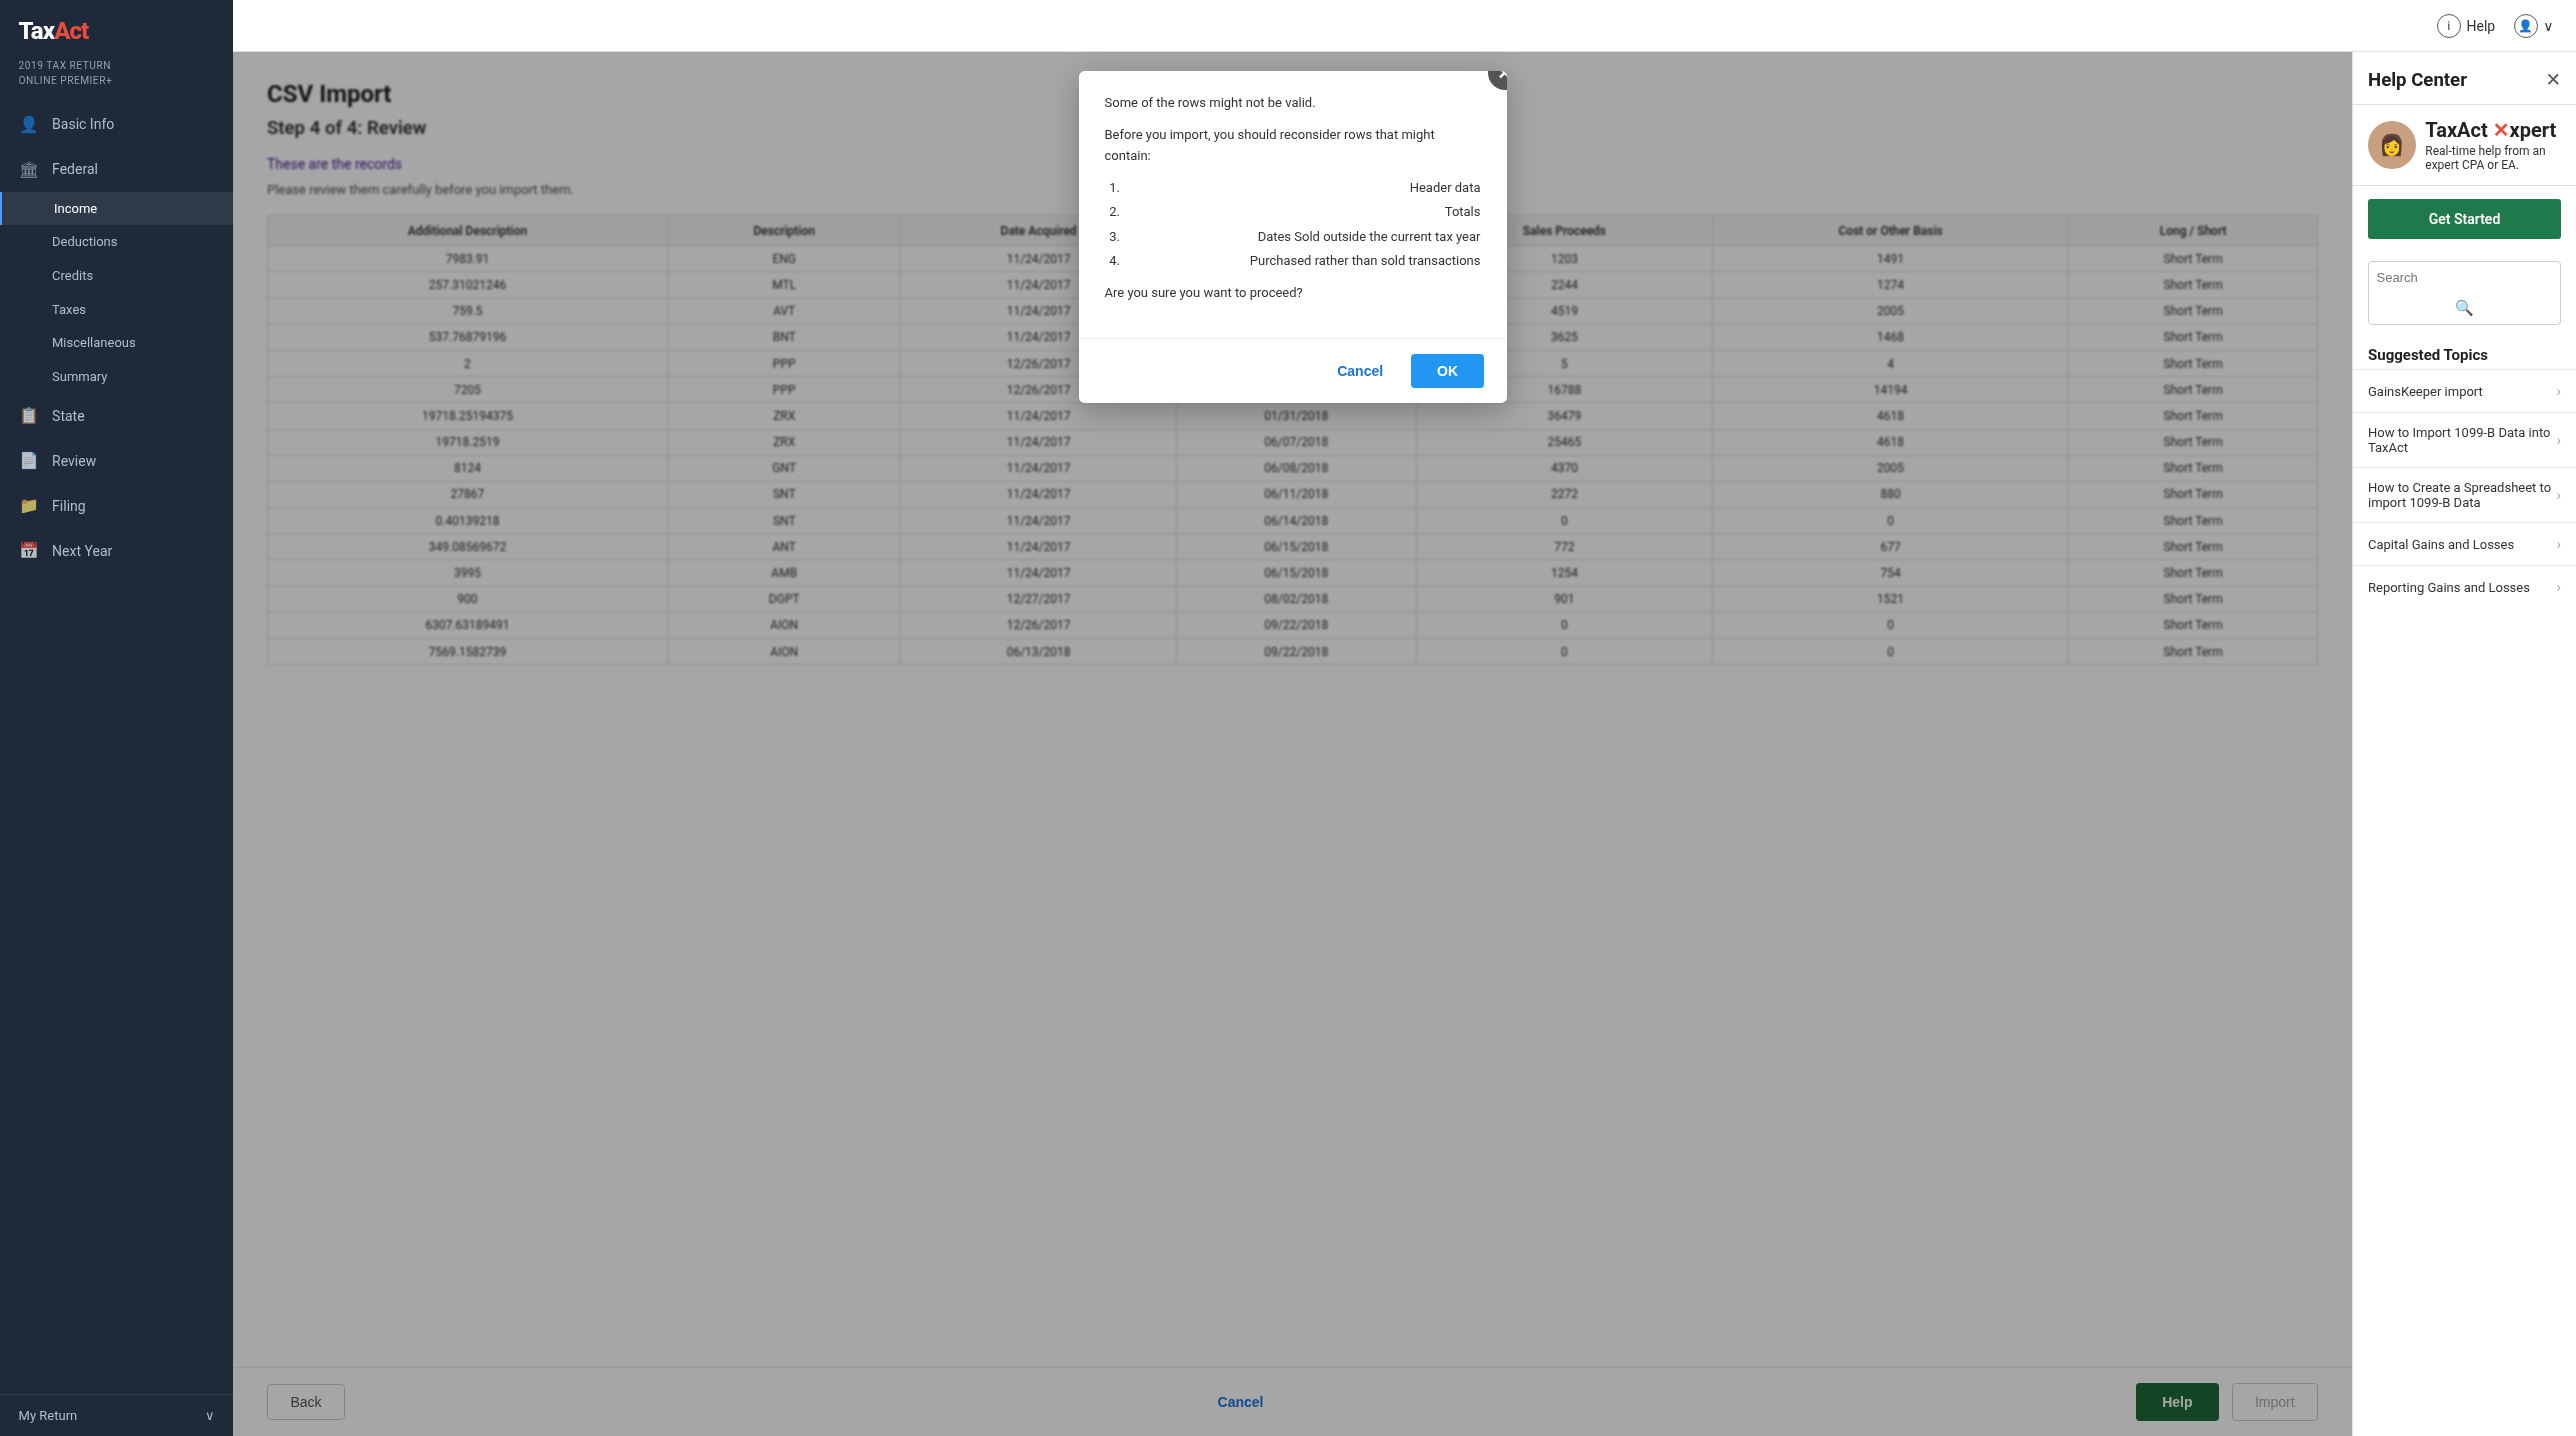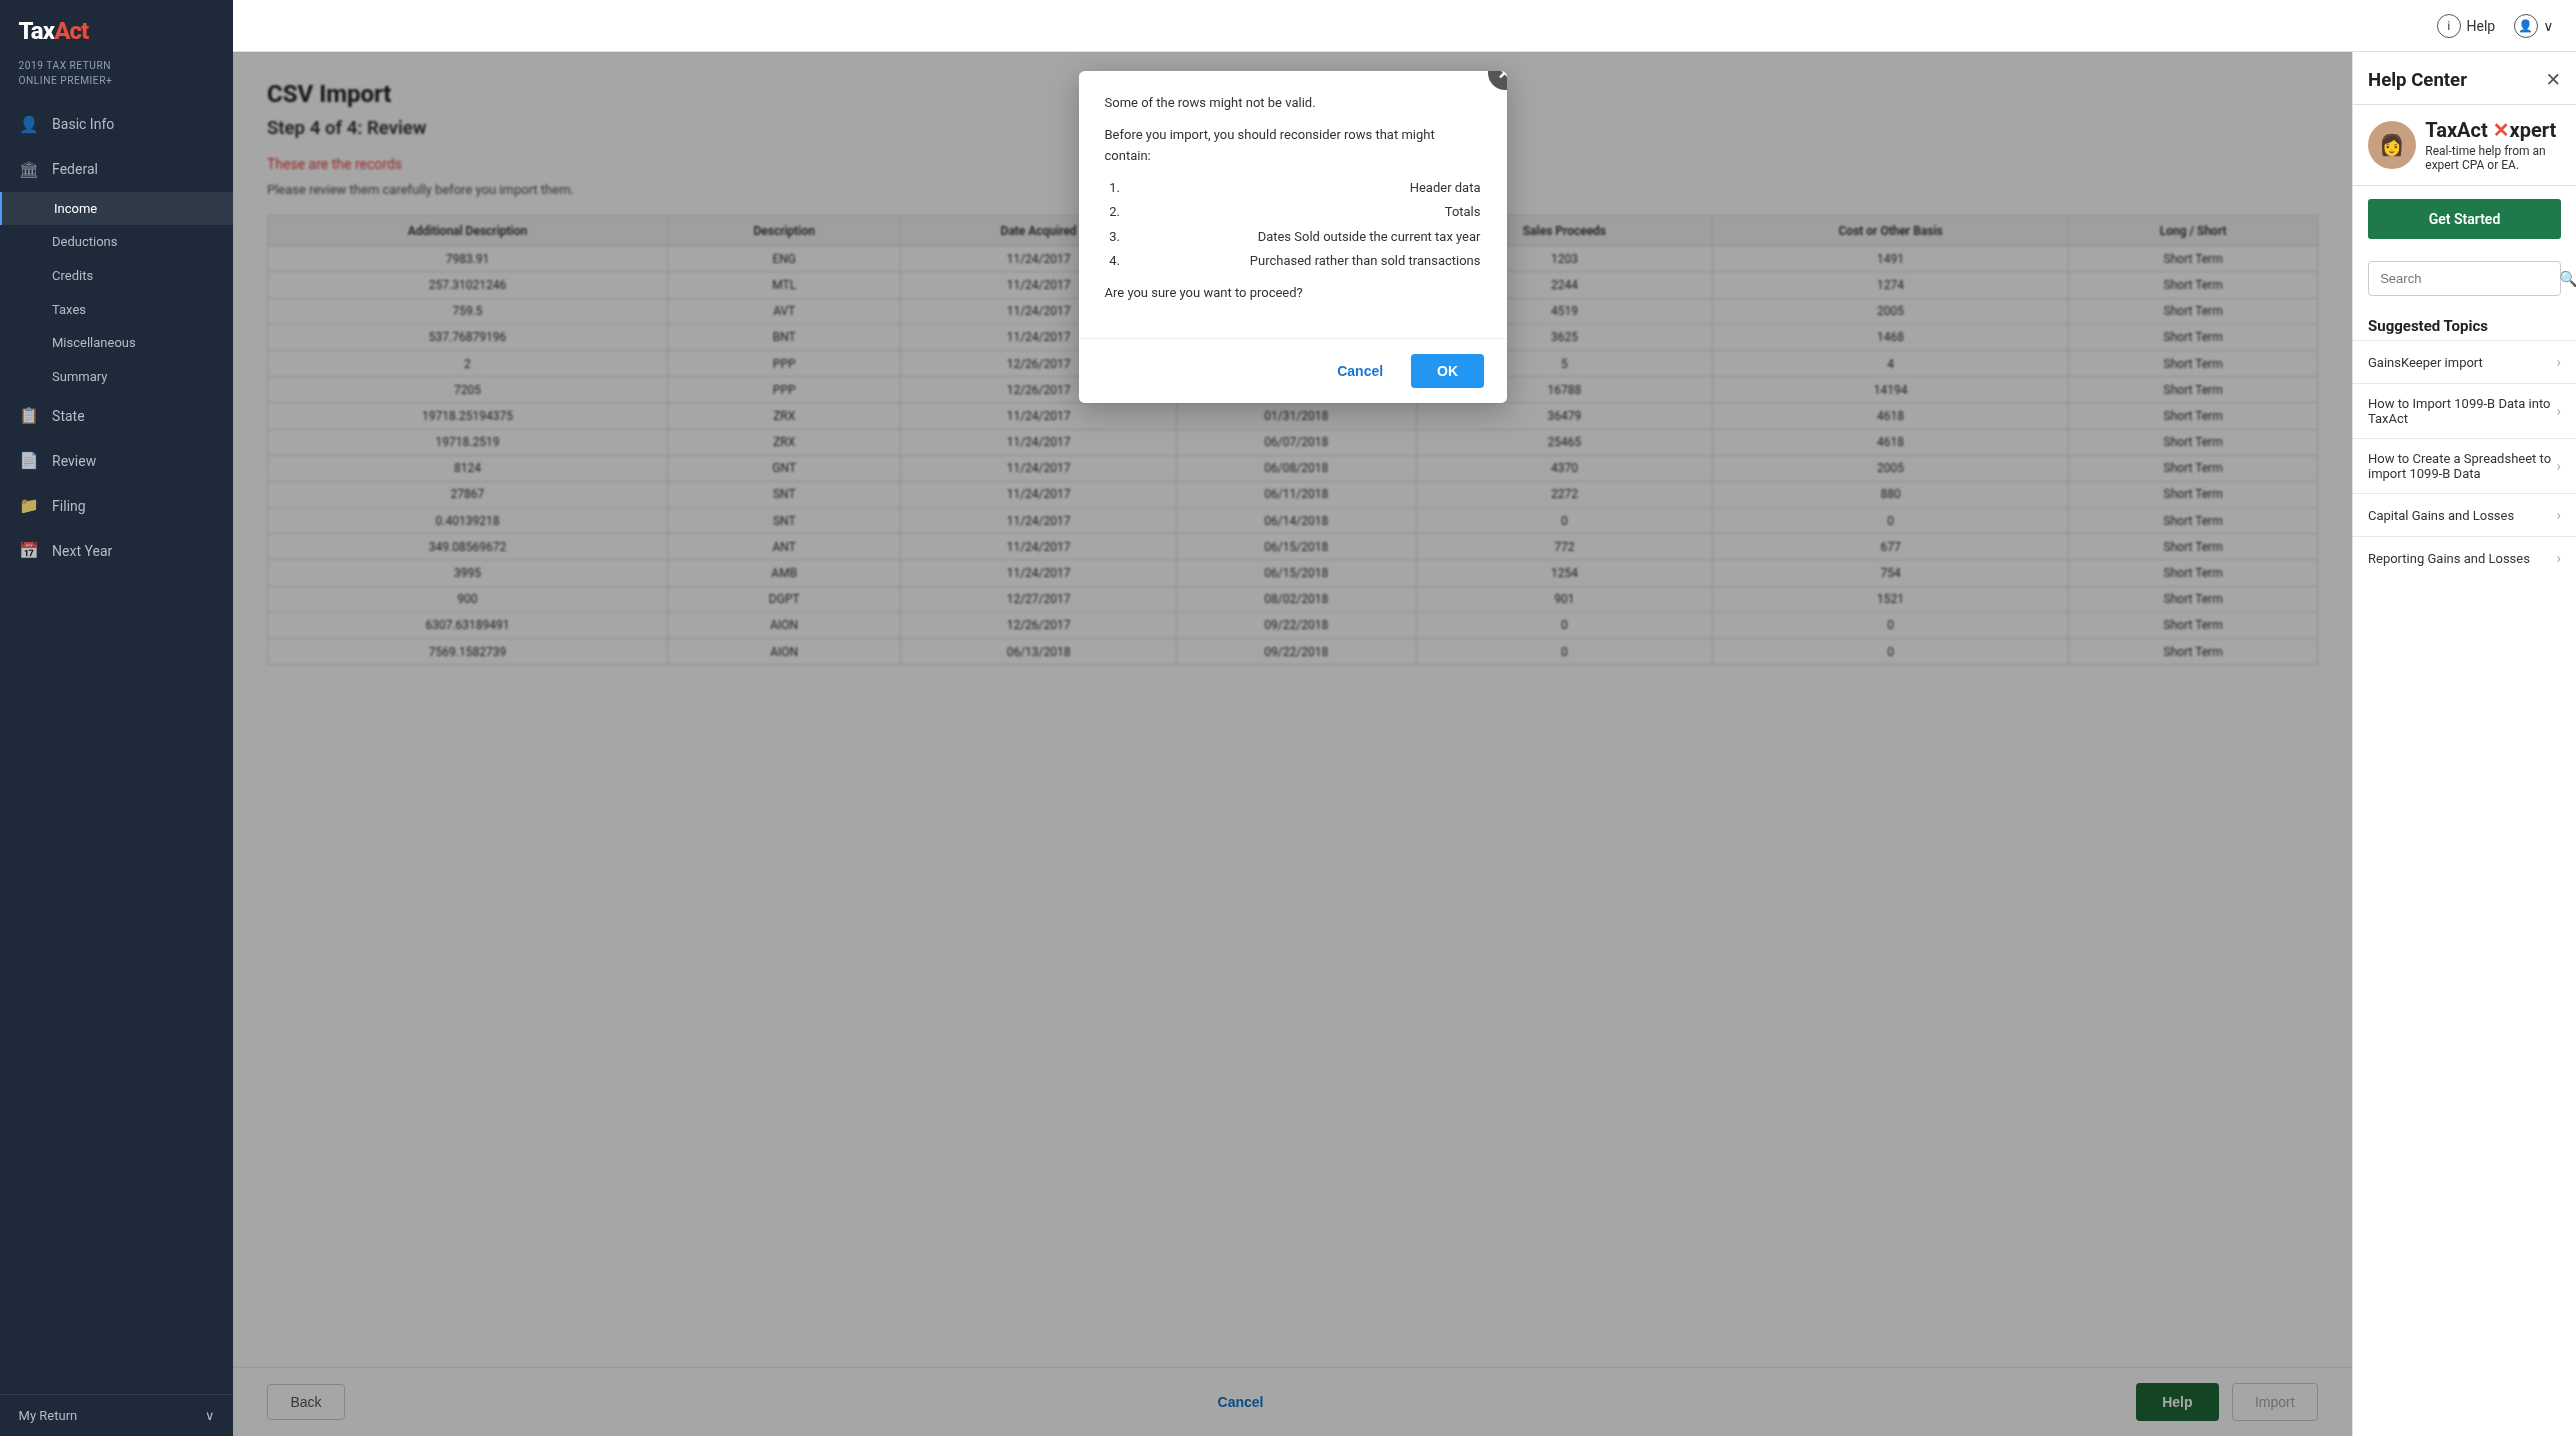--- a/index.html
+++ b/index.html
@@ -109,21 +109,21 @@
     .main-panel {
       flex: 1;
       background: #fff;
       overflow-y: auto;
       padding: 28px 34px;
       position: relative;
       filter: blur(0.9px);
     }
     .csv-title { font-size: 24px; font-weight: 700; color: #222; margin-bottom: 9.3px; }
     .csv-step { font-size: 18.6px; font-weight: 600; color: #333; margin-bottom: 17px; }
-    .csv-desc { font-size: 14px; color: #ef4444; margin-bottom: 9.3px; }
+    .csv-desc { font-size: 14px; color: #4c1d95; margin-bottom: 9.3px; }
     .csv-subdesc { font-size: 13px; color: #555; margin-bottom: 18.6px; }
 
     
     .data-table { width: 100%; border-collapse: collapse; font-size: 12px; }
     .data-table th {
       background: #f5f5f5;
       border: 0.9px solid #ddd;
       padding: 7.5px 9.3px;
       text-align: center;
       font-weight: 600;
@@ -200,21 +200,22 @@
       font-weight: 600;
       cursor: pointer;
     }
     .search-box {
       margin: 9.3px 15px;
       display: flex;
       align-items: center;
       border: 0.9px solid #ccc;
       border-radius: 3.7px;
       padding: 7.5px 11.2px;
-      gap: 3px;
+      gap: 14px;
+      flex-direction: column;
     }
     .search-box input {
       border: none;
       outline: none;
       flex: 1;
       font-size: 13px;
       color: #333;
     }
     .suggested-title {
       padding: 11.2px 15px 5.6px;

